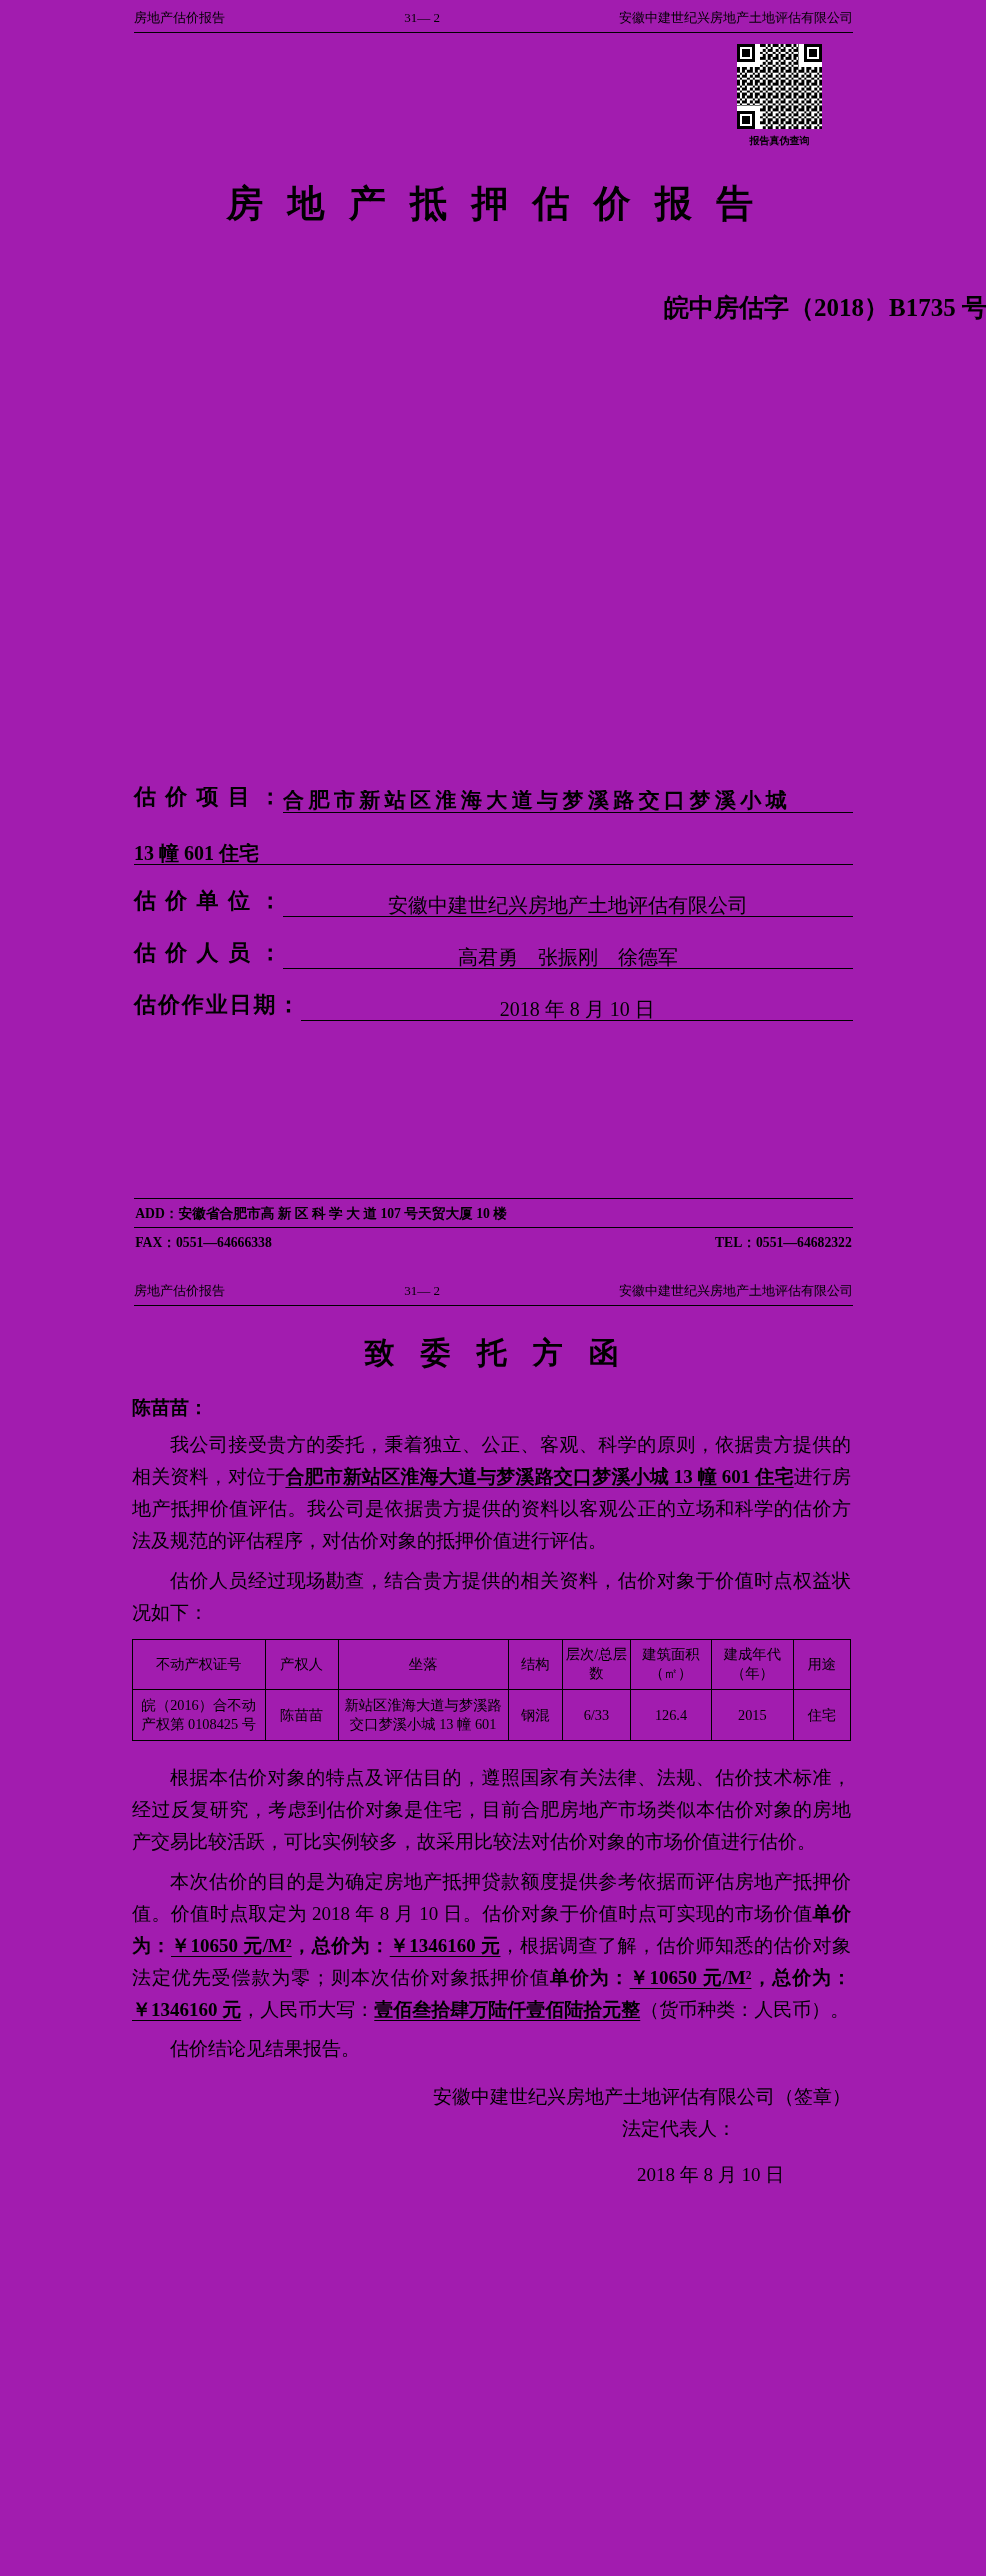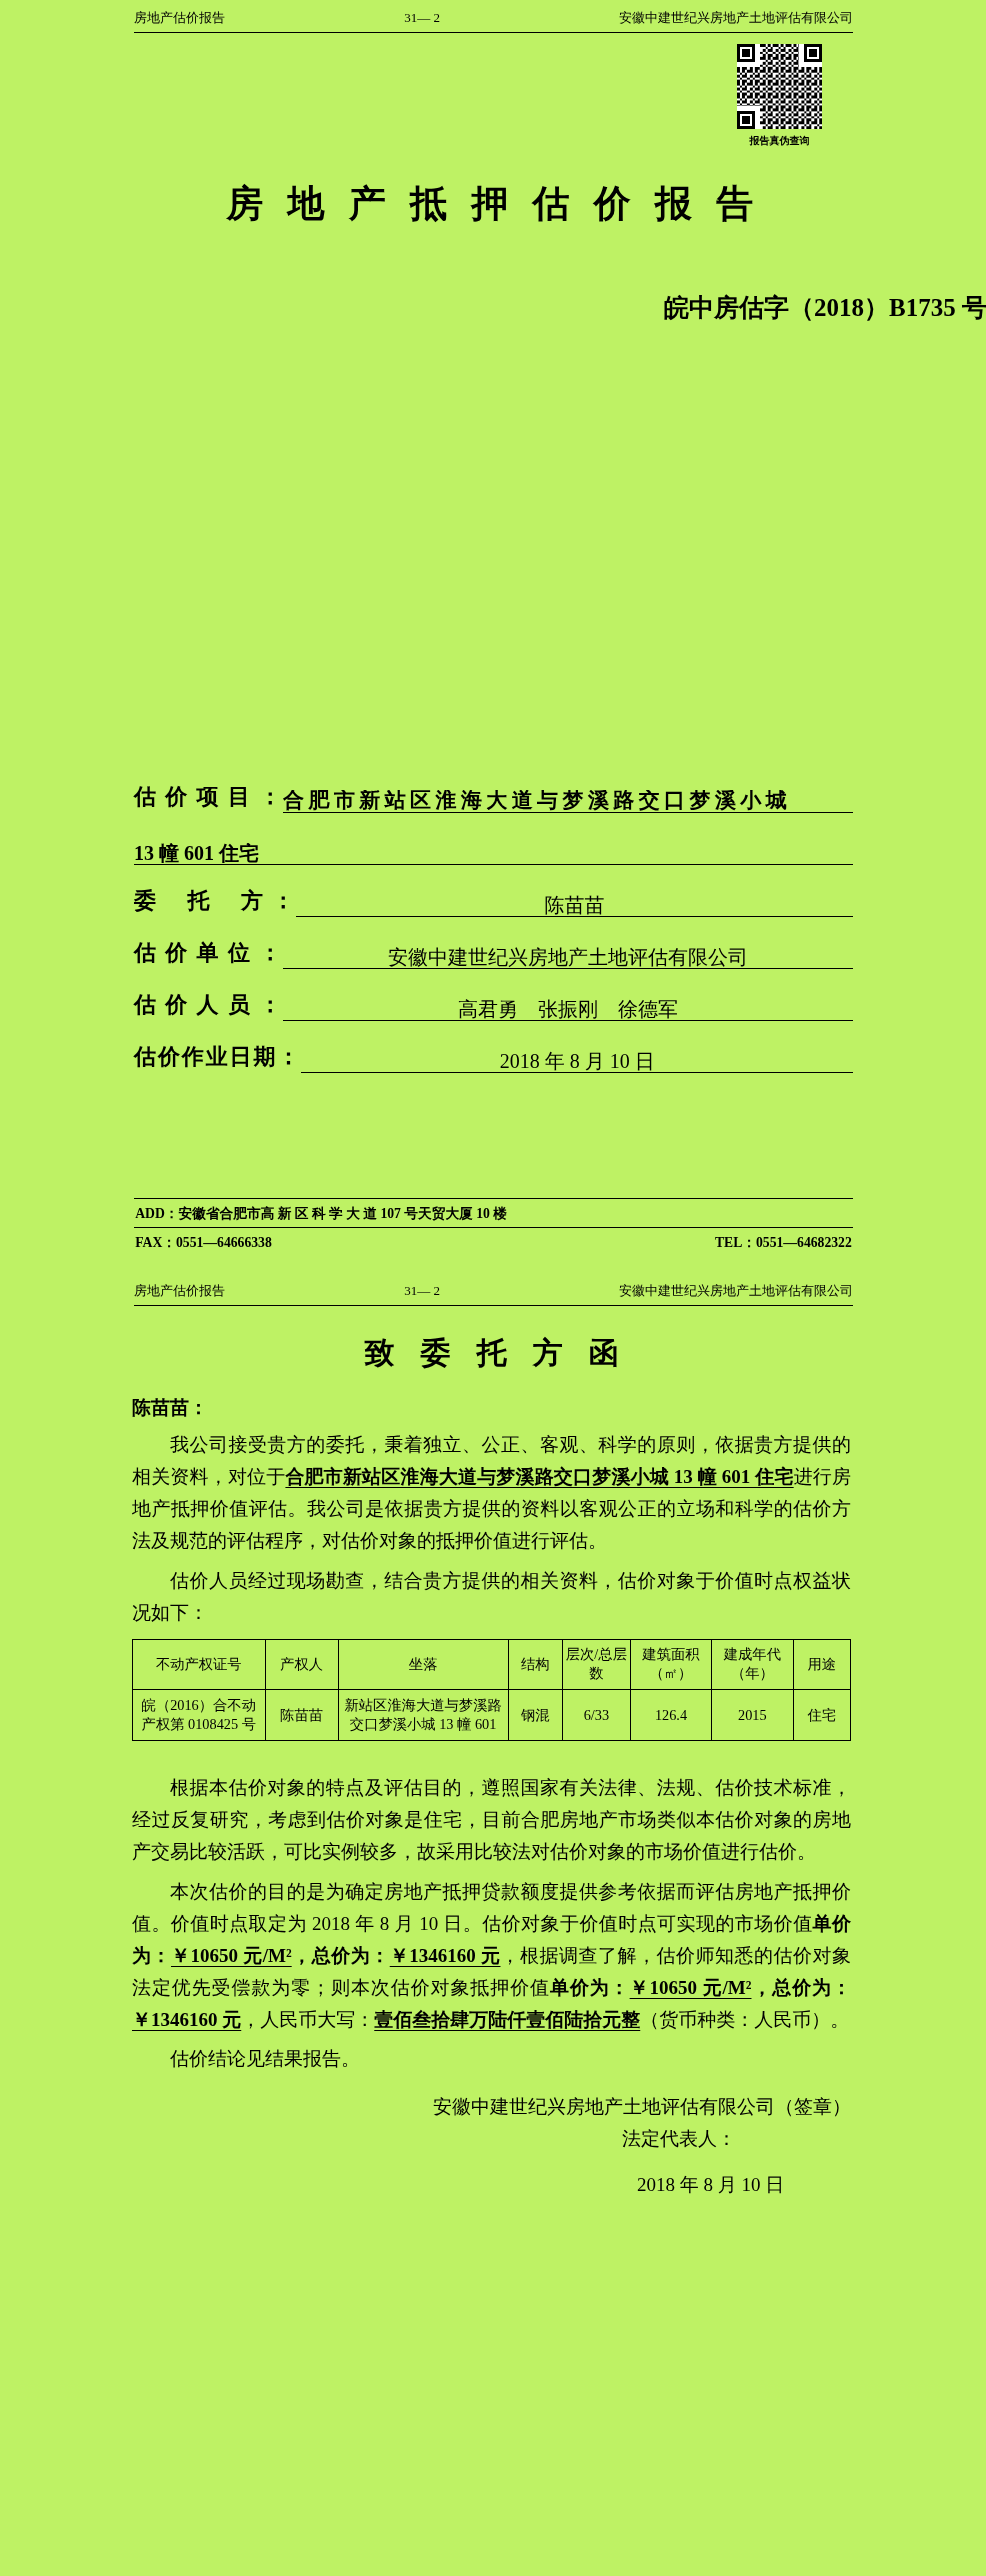--- a/index.html
+++ b/index.html
@@ -1,21 +1,21 @@
 <!DOCTYPE html>
 <html style="font-size:10px"><head>
 <meta charset="utf-8">
 <style>
   * { box-sizing: border-box; margin: 0; padding: 0; }
   html, body { background: #ffffff; }
   .sheet {
     position: relative;
     width: 987px;
     height: 2576px;
-    background: #bef264;
+    background: #a21caf;
     color: #000;
     font-family: "Liberation Serif", "DejaVu Serif", serif;
     overflow: hidden;
   }
   .page { position: absolute; left: 0; width: 100%; }
   #page1 { top: 0; height: 1273px; }
   #page2 { top: 1273px; height: 1303px; }
 
   
   .page-header {
@@ -75,21 +75,21 @@
     position: absolute; left: 132px; top: 119px; width: 719px;
     font-size: 19px; line-height: 32px; text-align: justify;
   }
   .salutation { font-weight: bold; margin-bottom: 5px; }
   .body-p { text-indent: 2em; margin: 0 0 7.5px; }
   .b { font-weight: bold; }
   .u { text-decoration: underline; text-decoration-thickness: 1.2px; text-underline-offset: 3.7px; }
 
   .estate-table {
     table-layout: fixed; width: 719px; border-collapse: collapse;
-    margin: 10px 0 31px; font-size: 14.3px; line-height: 1.35;
+    margin: 10px 0 21px; font-size: 14.3px; line-height: 1.35;
     text-indent: 0; text-align: center;
   }
   .estate-table th, .estate-table td {
     border: 1.2px solid #000; text-align: center; vertical-align: middle;
     padding: 5.6px 2.5px; font-weight: normal; word-break: break-all;
   }
 
   .sig-company { text-indent: 0; text-align: right; margin-top: 16px; }
   .sig-legal { text-indent: 0; margin-left: 490px; text-align: left; }
   .sig-date { text-indent: 0; margin-top: 13.7px; margin-left: 505px; text-align: left; white-space: pre; }
@@ -147,24 +147,20 @@
     <div class="doc-title">房 地 产 抵 押 估 价 报 告</div>
     <div class="report-no">皖中房估字（2018）B1735 号</div>
 
     <div class="cover-fields">
       <div class="field-row">
         <span class="field-label">估 价 项 目 ：</span>
         <span class="field-value left bold spread">合肥市新站区淮海大道与梦溪路交口梦溪小城</span>
       </div>
       <div class="field-row">
         <span class="field-value left bold">13 幢 601 住宅</span>
-      </div>
-      <div class="field-row">
-        <span class="field-label">委    托    方 ：</span>
-        <span class="field-value">陈苗苗</span>
       </div>
       <div class="field-row">
         <span class="field-label">估 价 单 位 ：</span>
         <span class="field-value">安徽中建世纪兴房地产土地评估有限公司</span>
       </div>
       <div class="field-row">
         <span class="field-label">估 价 人 员 ：</span>
         <span class="field-value">高君勇    张振刚    徐德军</span>
       </div>
       <div class="field-row">

